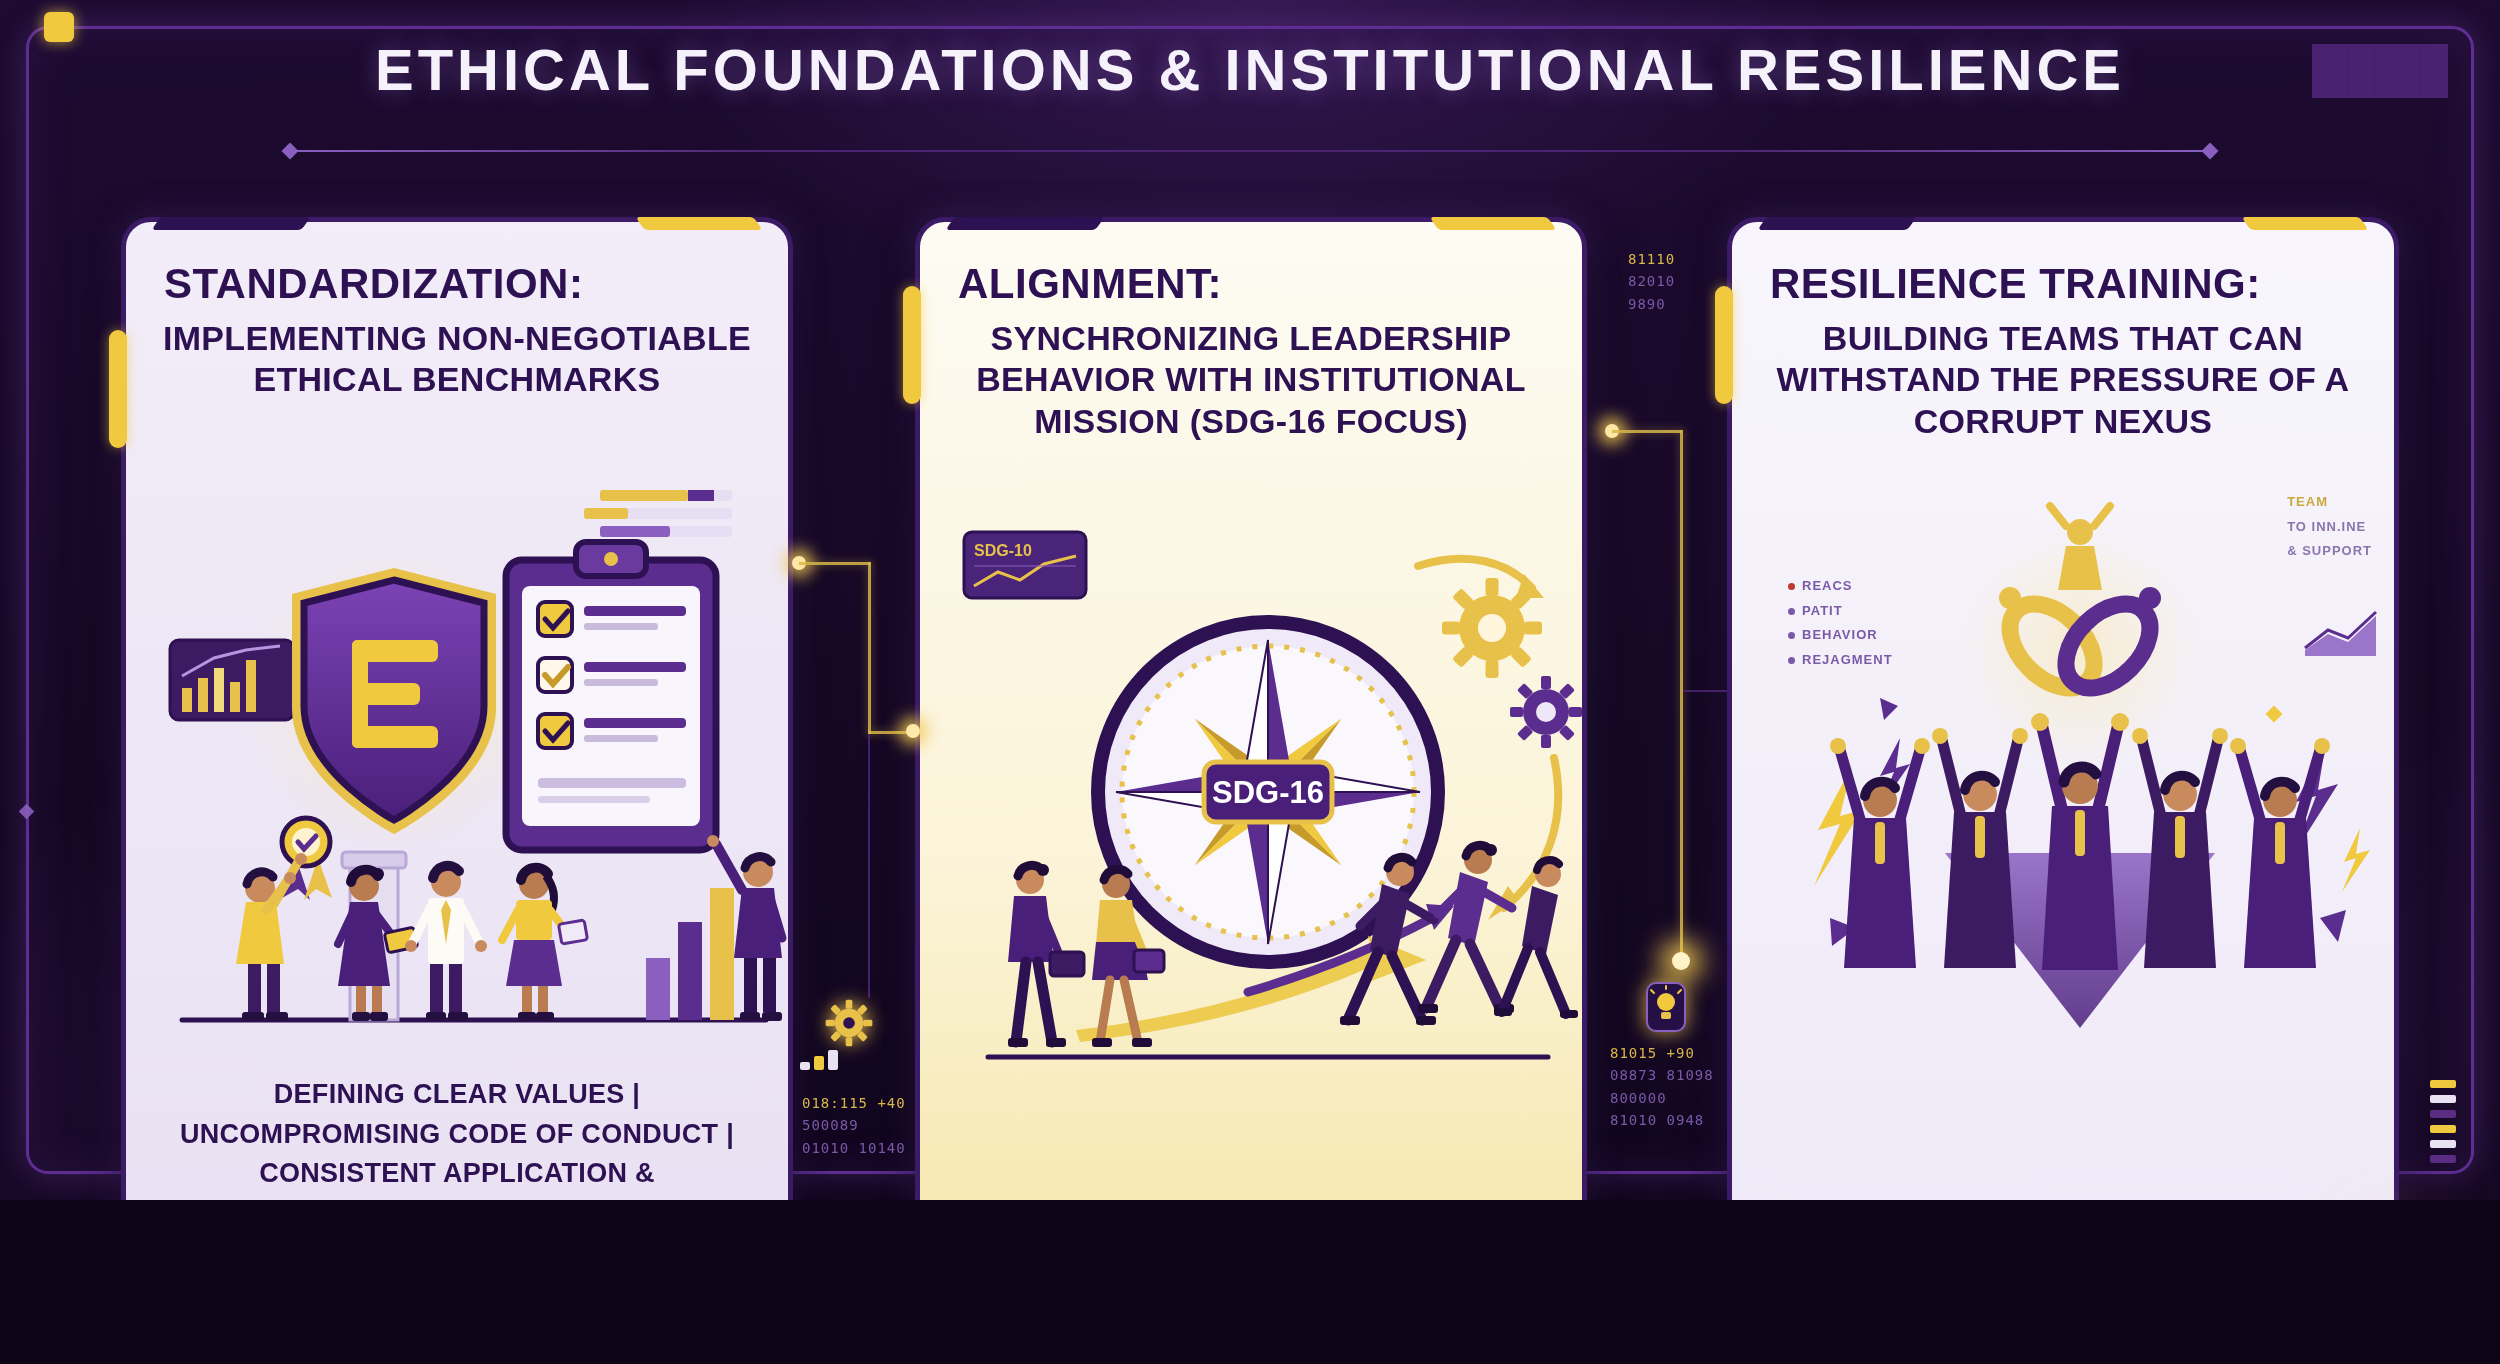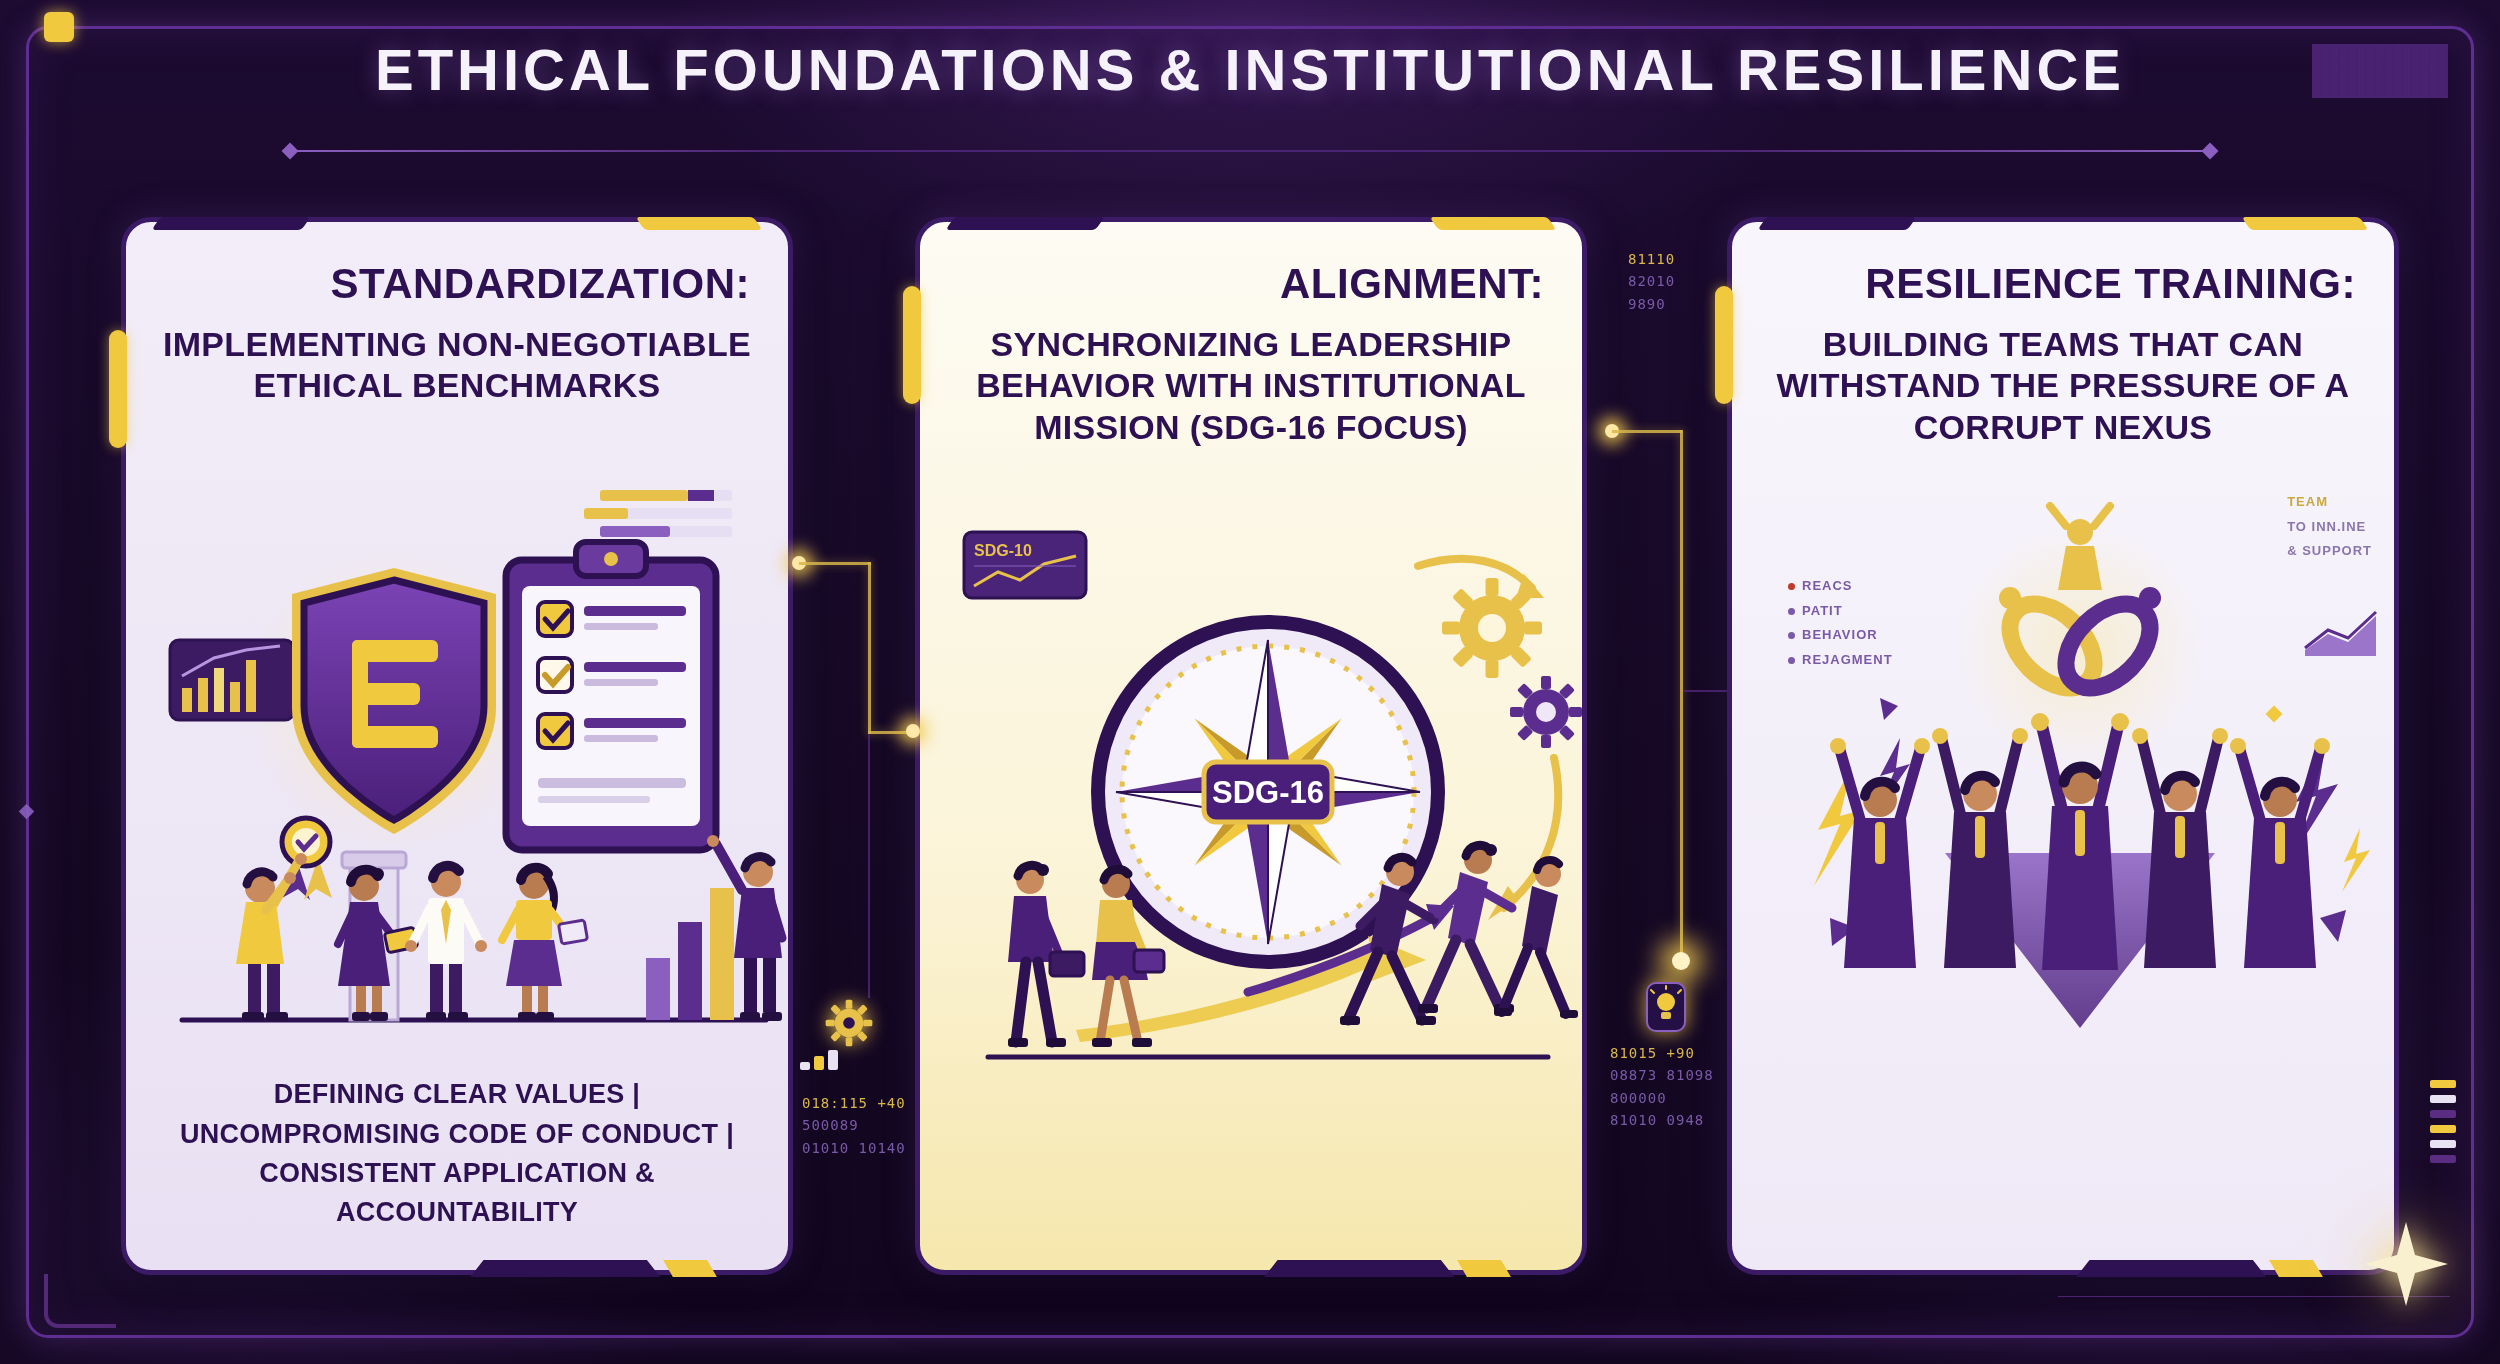--- a/index.html
+++ b/index.html
@@ -1,17 +1,17 @@
 <!DOCTYPE html>
 <html><head>
 <meta charset="utf-8">
 <style>
   *{box-sizing:border-box}
   html,body{margin:0;padding:0;background:#0d0418}
-  .stage{position:relative;width:2500px;height:1364px;overflow:hidden;
+  .stage{position:relative;width:2500px;height:1200px;overflow:hidden;
     font-family:"Liberation Sans",sans-serif;color:#fff;
     background:
       radial-gradient(950px 520px at 50% 0%, rgba(115,60,170,.28), transparent 62%),
       radial-gradient(820px 620px at 86% 86%, rgba(95,48,140,.22), transparent 62%),
       radial-gradient(720px 520px at 10% 92%, rgba(95,48,140,.18), transparent 62%),
       linear-gradient(180deg,#1d0b31 0%,#170926 55%,#12061f 100%);}
   .abs{position:absolute}
 
   
   .frame{inset:26px;border:3px solid #5f2e93;border-radius:22px;
@@ -32,21 +32,21 @@
   .bl-bracket{left:44px;top:1274px;width:72px;height:54px;border-left:4px solid #5a2d82;
     border-bottom:4px solid #5a2d82;border-bottom-left-radius:14px;opacity:.9}
 
   
   .card{position:absolute;top:217px;width:672px;height:1058px;border:5px solid #3b1a66;border-radius:30px;
     padding:34px 30px 26px;overflow:visible;
     box-shadow:0 22px 50px rgba(8,0,20,.65), 0 0 34px rgba(150,90,210,.22)}
   .card1{left:121px;background:linear-gradient(180deg,#f2edf8,#e9e1f3)}
   .card2{left:915px;background:linear-gradient(180deg,#fdfbf3 0%,#fbf4d9 60%,#f6e7ad 100%)}
   .card3{left:1727px;background:linear-gradient(180deg,#f8f6fc,#efe9f7)}
-  .card-heading{margin:4px 8px 16px;text-align:right;font-size:42px;font-weight:bold;color:#2d1152;letter-spacing:.5px}
+  .card-heading{margin:4px 8px 10px;text-align:left;font-size:42px;font-weight:bold;color:#2d1152;letter-spacing:.5px}
   .card-sub{margin:6px 4px 0;text-align:center;font-size:34px;font-weight:bold;color:#2d1152;line-height:1.22;letter-spacing:.3px}
   .card-footer{position:absolute;left:34px;right:34px;bottom:38px;margin:0;text-align:center;
     font-size:27px;font-weight:bold;color:#2d1152;line-height:1.45;letter-spacing:.3px}
   .illus{position:absolute;left:28px;right:28px;height:560px}
   .illus1{top:268px}.illus2{top:300px}.illus3{top:276px}
   .tab-left{position:absolute;left:-17px;width:18px;height:118px;background:#f0c93f;border-radius:9px;
     box-shadow:0 0 12px rgba(240,201,63,.55)}
   .tab-a{top:108px}.tab-b{top:64px}
   .wedge-tl{position:absolute;left:30px;top:-5px;width:150px;height:13px;background:#2d1152;
     transform:skewX(-35deg);border-radius:4px}

